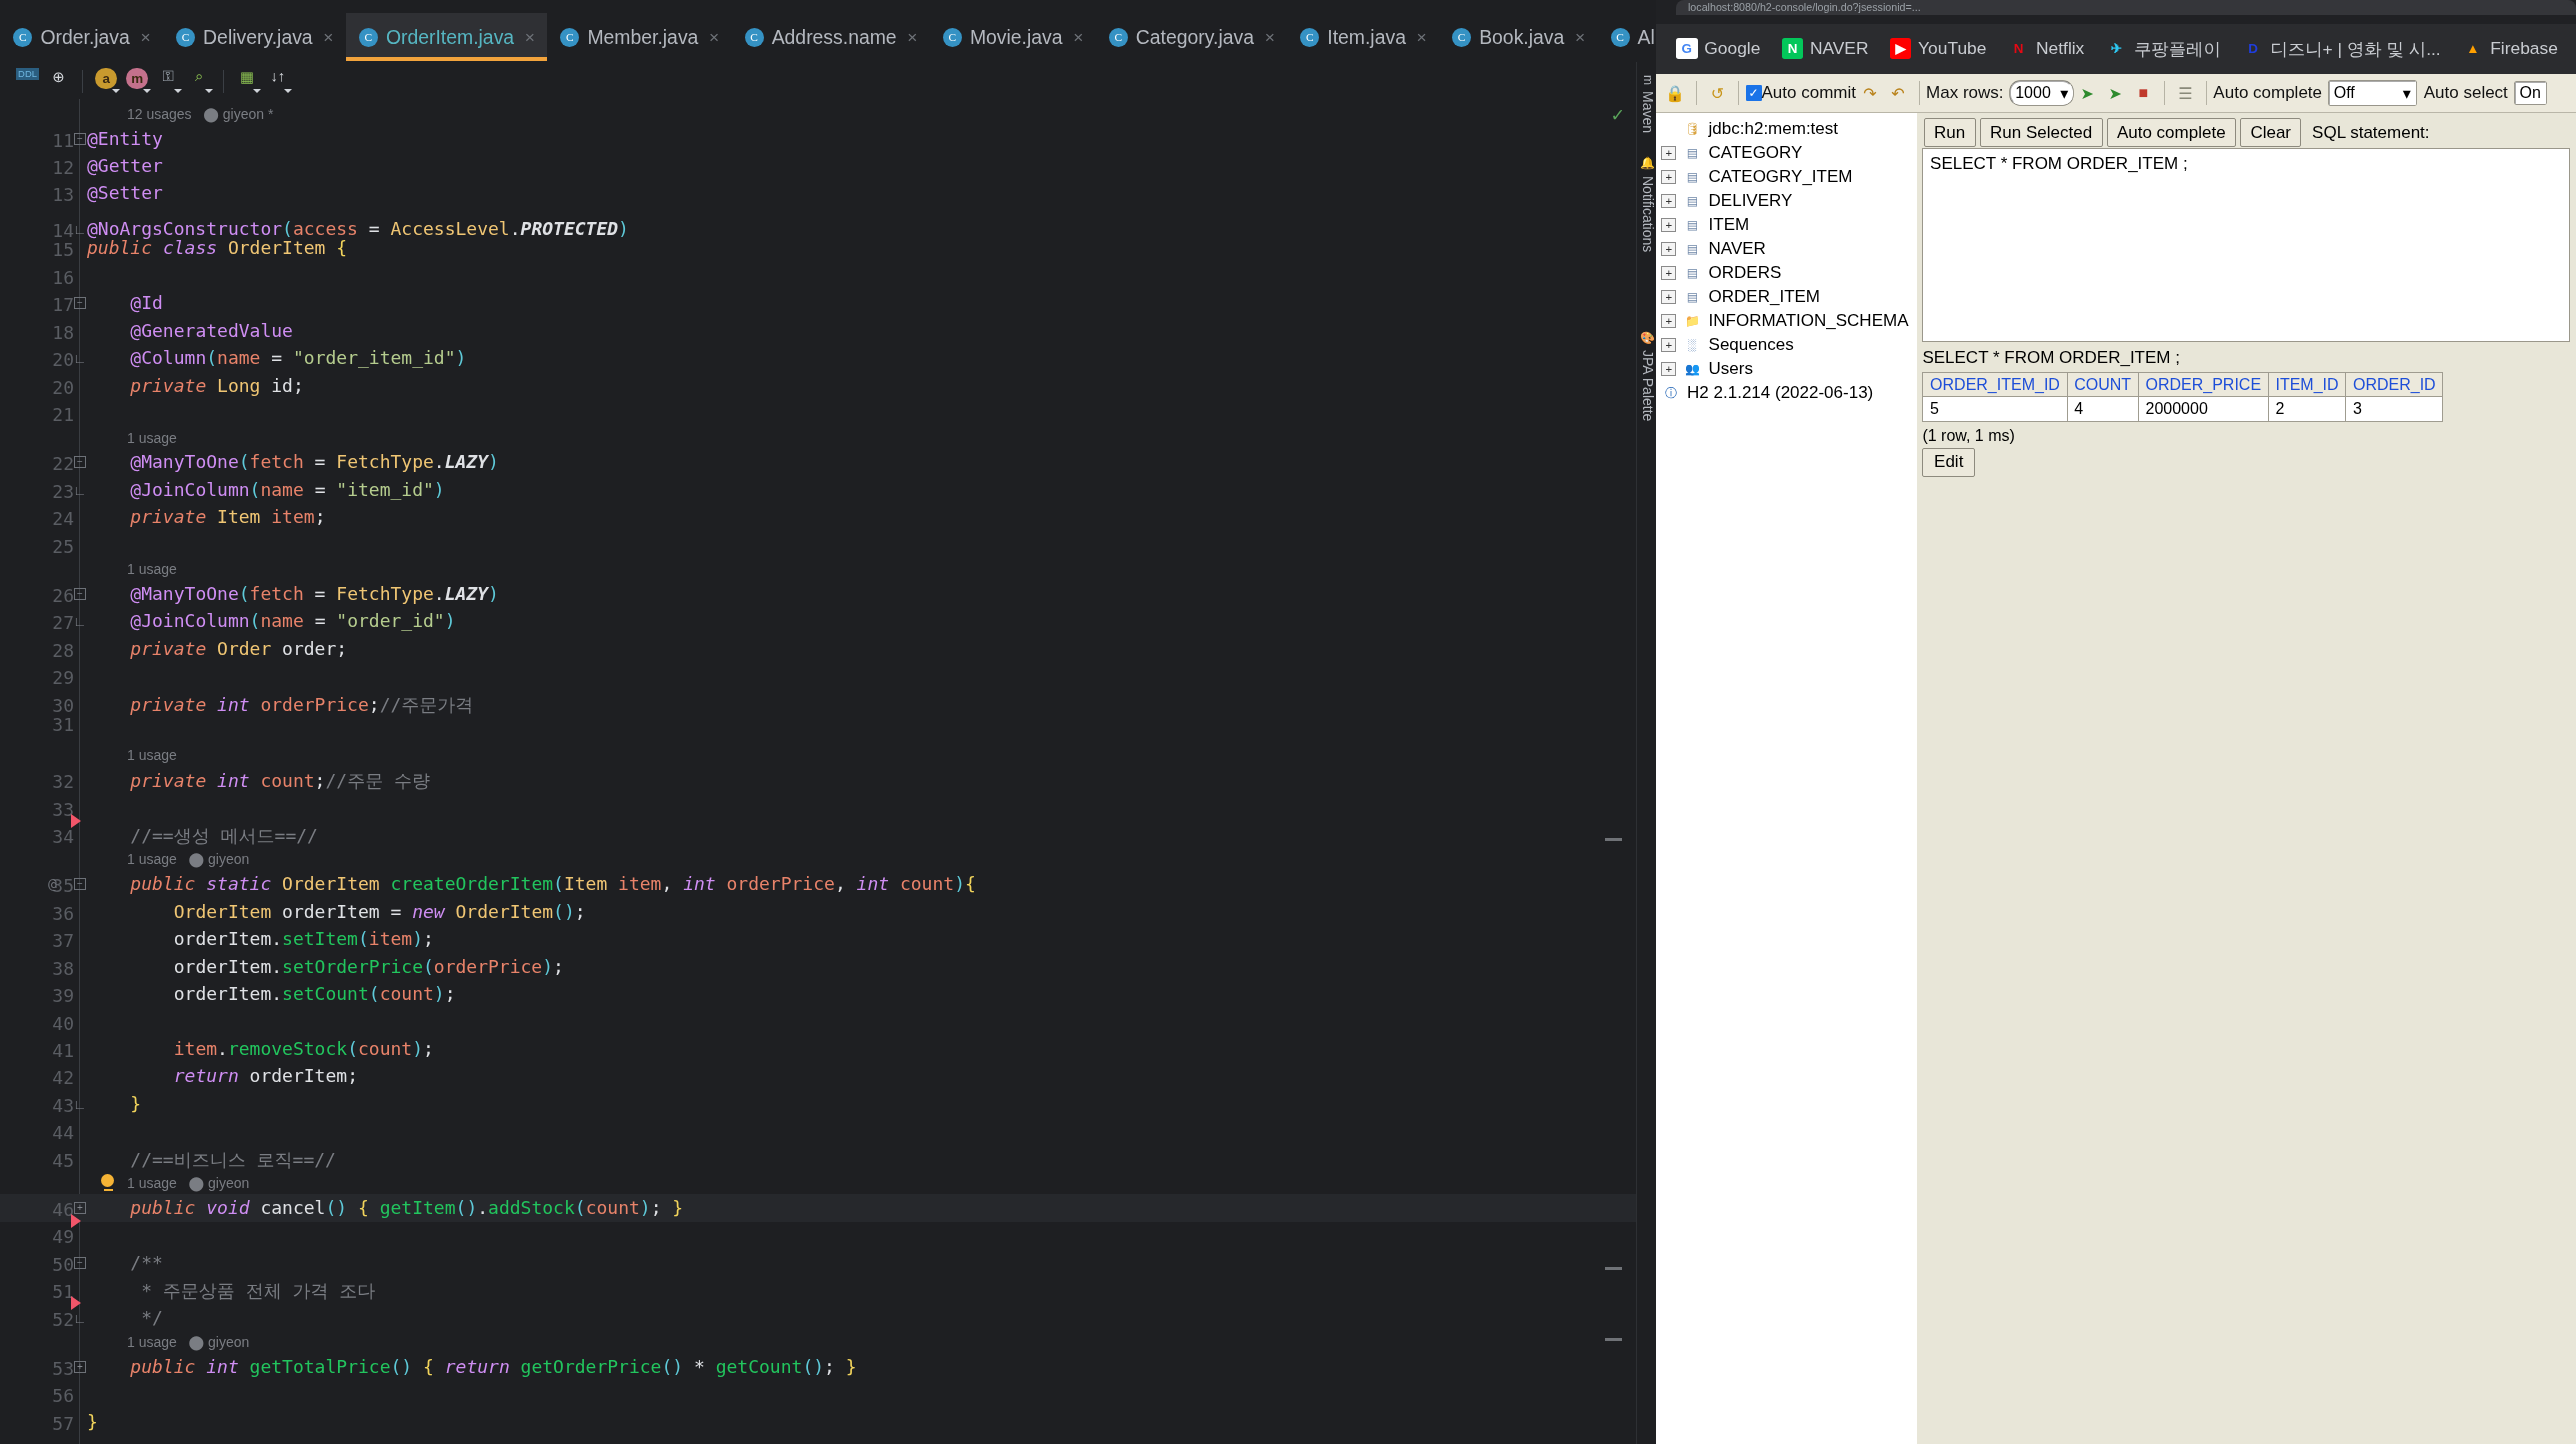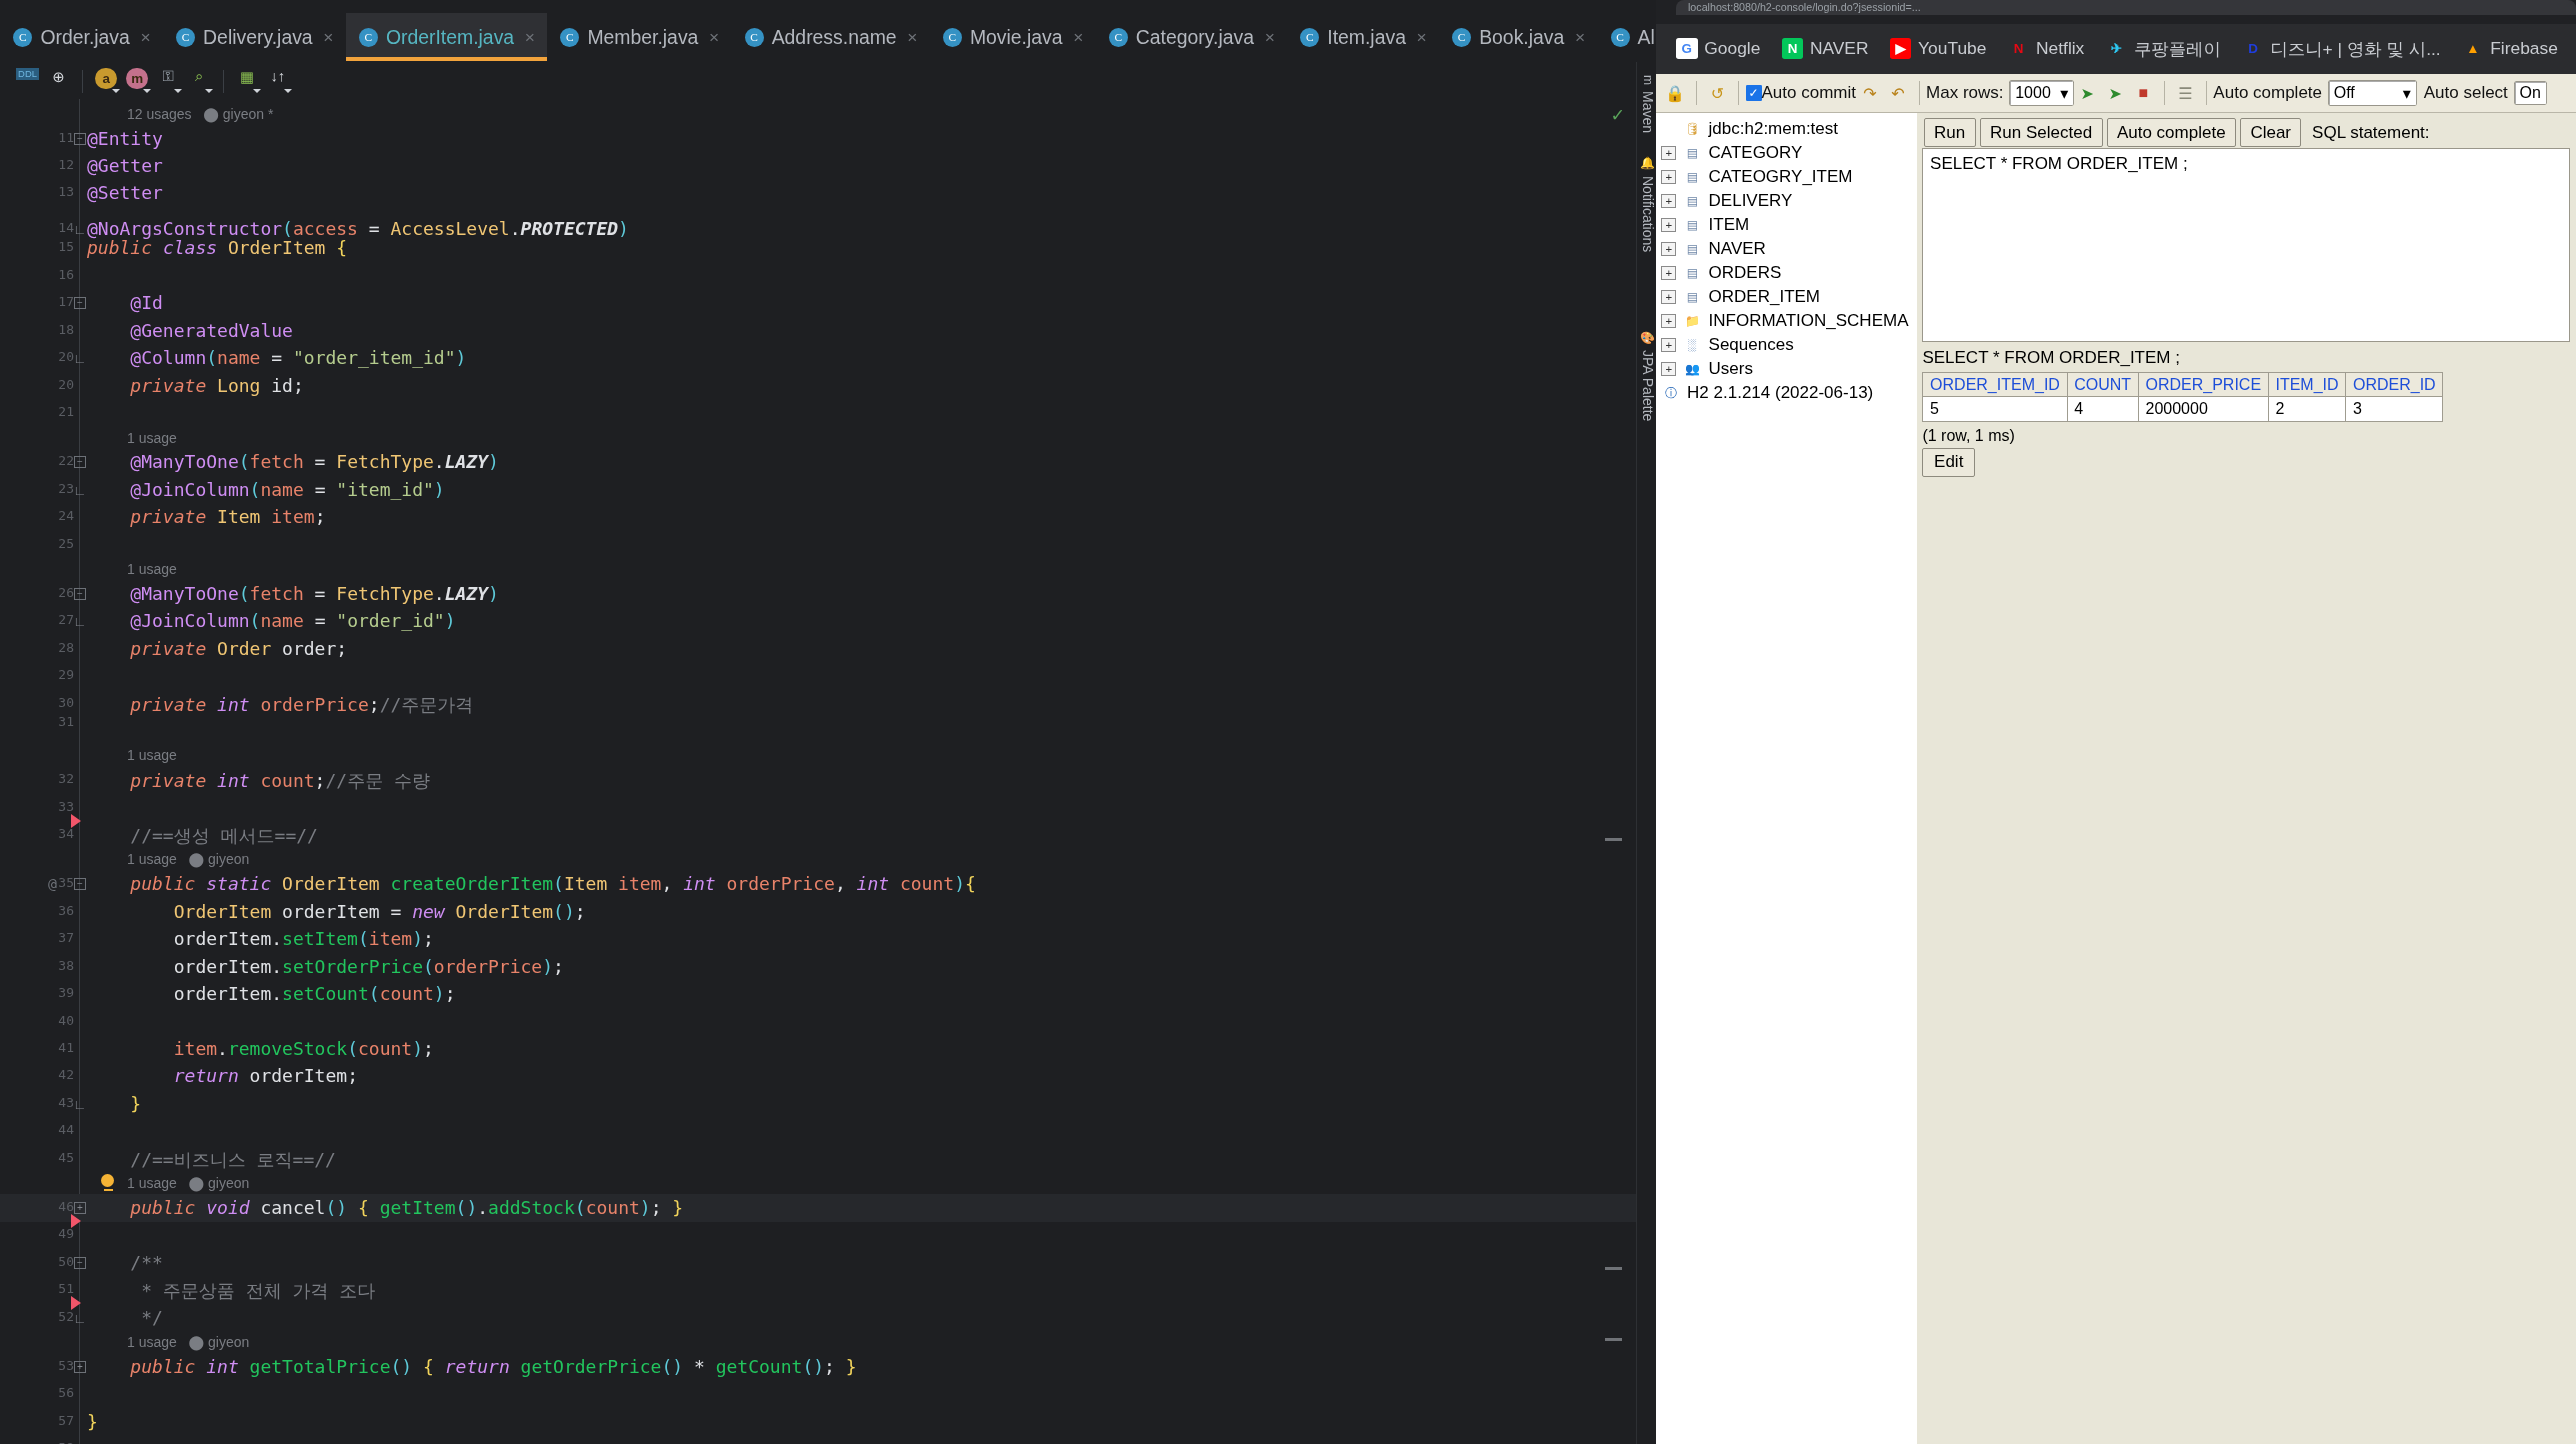--- a/index.html
+++ b/index.html
@@ -53,21 +53,21 @@
 
   
   #editor {
     position: absolute; left: 0; top: 99px; width: 1636px; height: 1345px;
     background: #1e1f22; overflow: hidden;
   }
   #gutter-line { position:absolute; left:79px; top:0; width:1.3px; height:1345px; background:#3a3d42;}
   .code-row { position: absolute; left: 0; width: 1636px; height: 27.5px; }
   .lineno {
     position: absolute; left: 0; width: 74px; text-align: right;
-    font-family: "DejaVu Sans Mono", monospace; font-size: 13px; color: #5a5d63;
+    font-family: "DejaVu Sans Mono", monospace; font-size: 18px; color: #5a5d63;
     top: 5.4px;
   }
   .codetext {
     position: absolute; left: 87px; top: 3.4px;
     font-family: "DejaVu Sans Mono", monospace; font-size: 18px;
     white-space: pre; letter-spacing: 0px;
   }
   .hintrow { position:absolute; left: 127px; font-size: 14px; color: #7a7d83;
              font-family: "Liberation Sans", sans-serif; white-space: pre; }
   .fold { position:absolute; left: 72px; width: 16px; height: 16px; color:#82868d; font-size:12px;
@@ -605,21 +605,21 @@
         <span class="h2ico" style="color:#c0392b;">🔒</span>
         <span class="h2sep"></span>
         <span class="h2ico" style="color:#c8951a;">↺</span>
         <span class="h2sep"></span>
         <span class="chk">✓</span>
         <span class="h2lbl">Auto commit</span>
         <span class="h2ico" style="color:#b9821a;">↷</span>
         <span class="h2ico" style="color:#b9821a;">↶</span>
         <span class="h2sep"></span>
         <span class="h2lbl">Max rows:</span>
-        <span class="h2sel" style="margin-left:6.7px;">
+        <span class="h2sel" style="margin-left:6.7px;border-radius:10px;">
           <span>1000</span>
           <span>▾</span>
         </span>
         <span class="h2ico" style="color:#2e8b2e;">➤</span>
         <span class="h2ico" style="color:#2e8b2e;">➤</span>
         <span class="h2ico" style="color:#c0392b;">■</span>
         <span class="h2sep"></span>
         <span class="h2ico" style="color:#8a8a7a;">☰</span>
         <span class="h2sep"></span>
         <span class="h2lbl">Auto complete</span>

